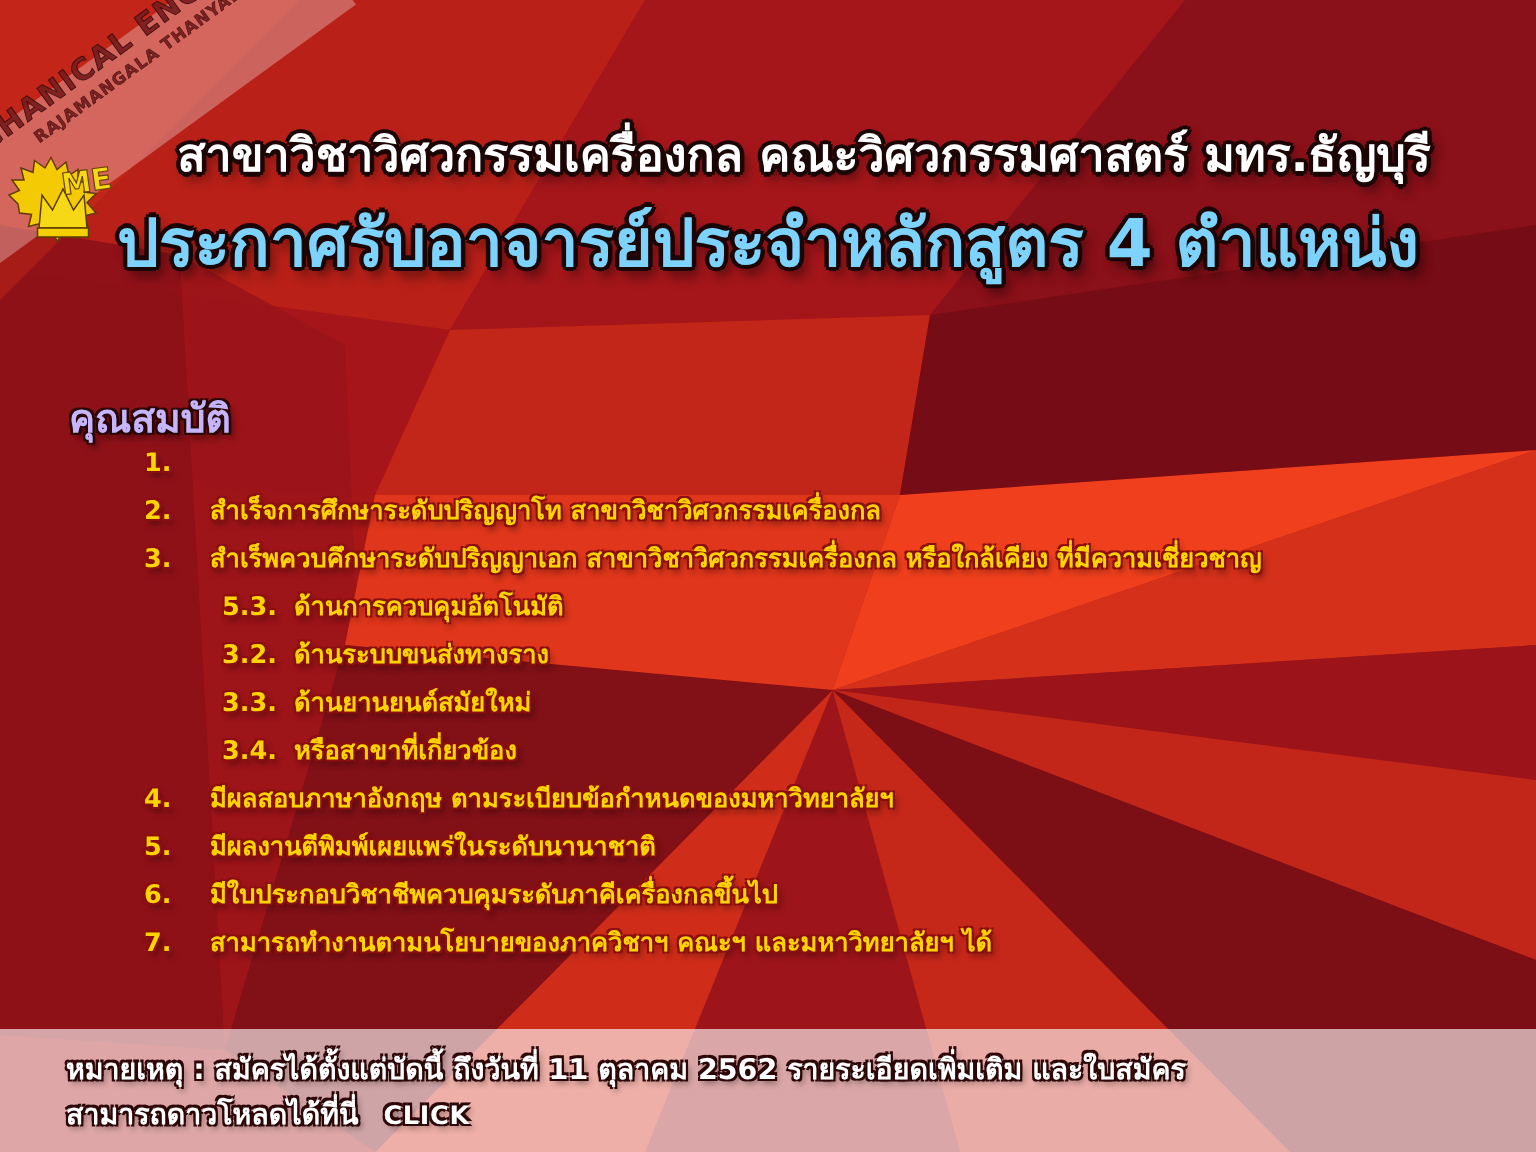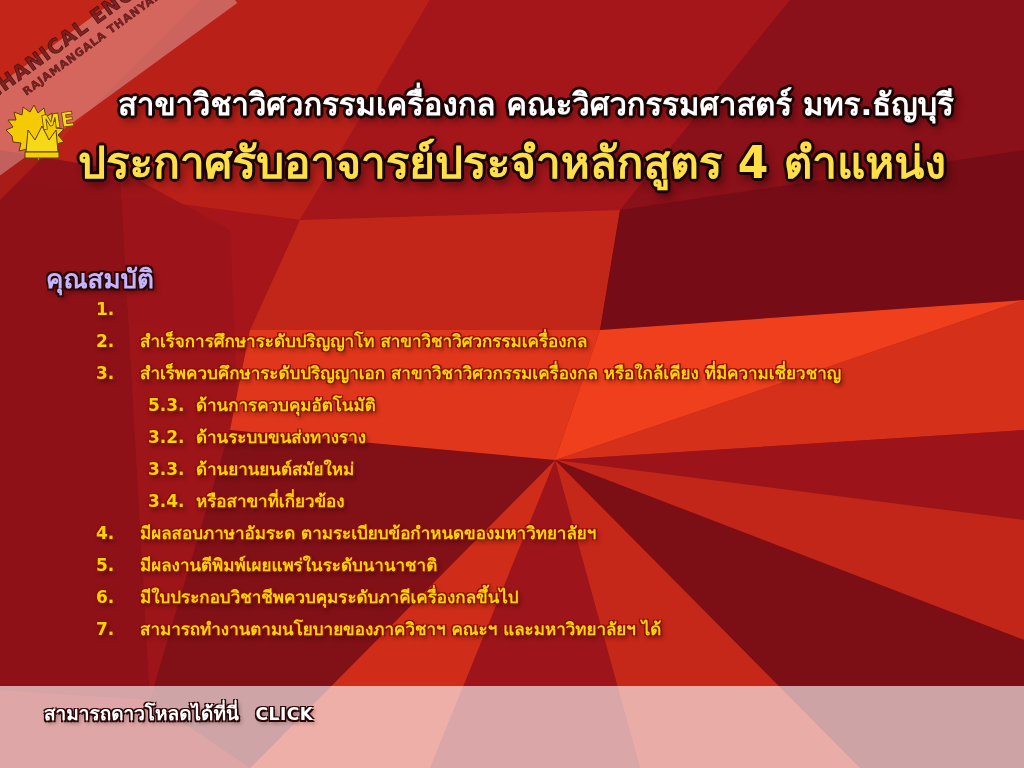--- a/index.html
+++ b/index.html
@@ -94,21 +94,21 @@
     text-shadow:
       -2px -2px 0 #1b0505,  2px -2px 0 #1b0505,
       -2px  2px 0 #1b0505,  2px  2px 0 #1b0505,
       -3px  0   0 #1b0505,  3px  0   0 #1b0505,
        0   -3px 0 #1b0505,  0    3px 0 #1b0505,
        4px  5px 7px rgba(0,0,0,0.55);
   }
   .title-sub {
     font-size: 44px;
     font-weight: 700;
-    color: #fde047;
+    color: #7dd3fc;
     line-height: 1.2;
     margin-top: 14px;
     text-shadow:
       -2px -2px 0 #1b0505,  2px -2px 0 #1b0505,
       -2px  2px 0 #1b0505,  2px  2px 0 #1b0505,
       -3px  0   0 #1b0505,  3px  0   0 #1b0505,
        0   -3px 0 #1b0505,  0    3px 0 #1b0505,
        4px  6px 8px rgba(0,0,0,0.55);
   }
 
@@ -309,37 +309,38 @@
       <div class="qual-item qual-sub">
         <span class="qual-num">3.3.</span>
         <span class="qual-text">ด้านยานยนต์สมัยใหม่</span>
       </div>
       <div class="qual-item qual-sub">
         <span class="qual-num">3.4.</span>
         <span class="qual-text">หรือสาขาที่เกี่ยวข้อง</span>
       </div>
       <div class="qual-item">
         <span class="qual-num">4.</span>
-        <span class="qual-text">มีผลสอบภาษาอัมระด ตามระเบียบข้อกำหนดของมหาวิทยาลัยฯ</span>
+        <span class="qual-text">มีผลสอบภาษาอังกฤษ ตามระเบียบข้อกำหนดของมหาวิทยาลัยฯ</span>
       </div>
       <div class="qual-item">
         <span class="qual-num">5.</span>
         <span class="qual-text">มีผลงานตีพิมพ์เผยแพร่ในระดับนานาชาติ</span>
       </div>
       <div class="qual-item">
         <span class="qual-num">6.</span>
         <span class="qual-text">มีใบประกอบวิชาชีพควบคุมระดับภาคีเครื่องกลขึ้นไป</span>
       </div>
       <div class="qual-item">
         <span class="qual-num">7.</span>
         <span class="qual-text">สามารถทำงานตามนโยบายของภาควิชาฯ คณะฯ และมหาวิทยาลัยฯ ได้</span>
       </div>
     </div>
 
   <div class="footer-panel"></div>
   <div class="footer-text">
+    <span>หมายเหตุ : สมัครได้ตั้งแต่บัดนี้ ถึงวันที่ 11 ตุลาคม 2562 รายระเอียดเพิ่มเติม และใบสมัคร</span>
     <span class="footer-line2">
       <span>สามารถดาวโหลดได้ที่นี่</span>
       <span class="click-link">CLICK</span>
     </span>
   </div>
 
 </div>
 
 </body></html>

